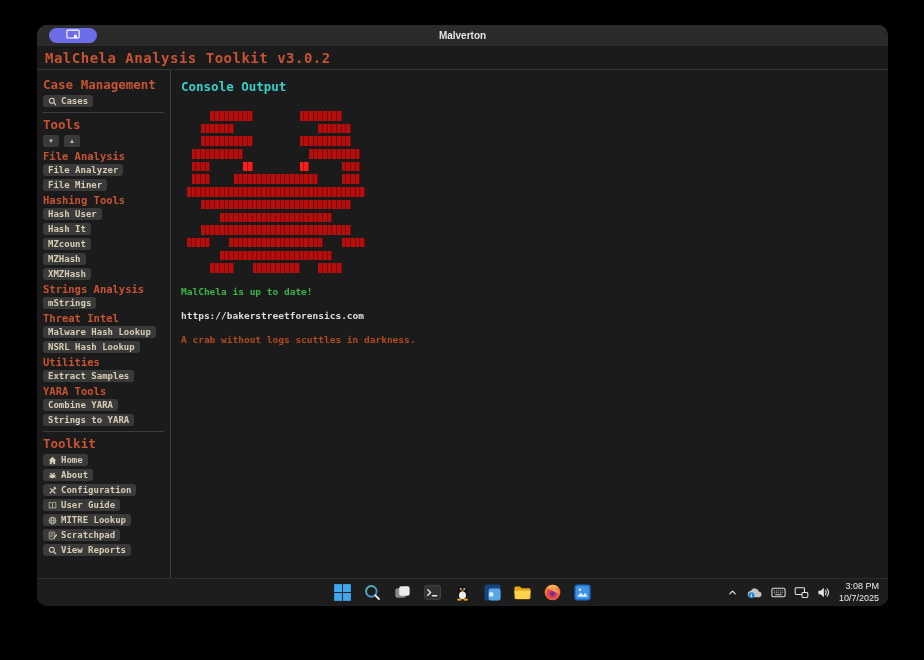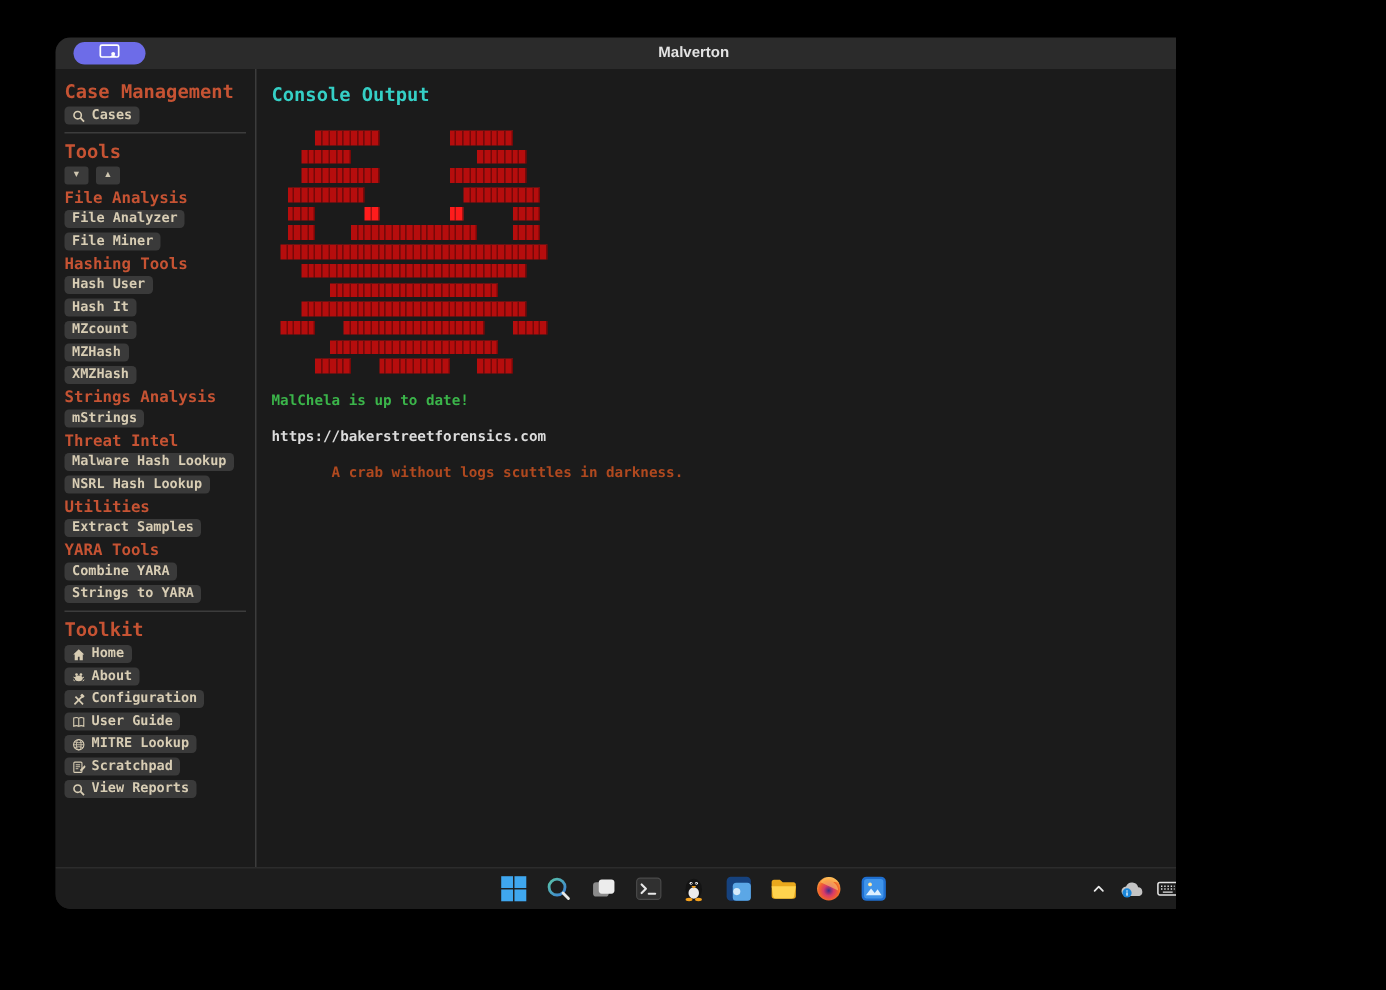--- a/index.html
+++ b/index.html
@@ -1,17 +1,17 @@
 <!DOCTYPE html>
 <html style="--accent: #c65333; --ctitle: #35d0c6; --okgreen: #3bb54a; --tagline: #b0491f; --pill: #6d6ce8;"><head>
 <meta charset="utf-8">
 <style>
   * { box-sizing: border-box; margin: 0; padding: 0; }
   html,body { background:#000; }
-  .stage { position:relative; width:784px; height:660px; background:#000; overflow:hidden;
+  .stage { position:relative; width:924px; height:660px; background:#000; overflow:hidden;
            font-family:"DejaVu Sans Mono", monospace; }
 
   
   .vmwin { position:absolute; left:37px; top:25px; width:851px; height:581px;
            background:#1e1e1e; border-radius:10px; overflow:hidden;
            display:flex; flex-direction:column; }
 
   .vmbar { height:21px; background:#2b2b2b; position:relative;
            display:flex; align-items:center; justify-content:center; flex:none; }
   .vmpill { position:absolute; left:12px; top:3px; width:48px; height:15px;
@@ -57,21 +57,21 @@
 
   
   .console { flex:1; padding:9px 10px; overflow:hidden; }
   .console-title { color:var(--ctitle,#35d0c6); font-size:12.5px; font-weight:bold; }
   .crab { display:grid; grid-template-columns:repeat(38,4.7px); grid-auto-rows:9.6px;
           row-gap:3.1px; margin:17px 0 0 6px; }
   .crab-cell.filled { box-shadow:inset -1px 0 0 rgba(0,0,0,.35); }
   .cline { font-size:9.5px; font-weight:bold; white-space:pre; }
   .cline.url { color:#dcdcdc; margin-top:13px; }
   .cline.ok  { color:var(--okgreen,#3bb54a); margin-top:13px; }
-  .cline.tag { color:var(--tagline,#b0491f); margin-top:13px;margin-left:40px; }
+  .cline.tag { color:var(--tagline,#b0491f); margin-top:13px; }
 
   
   .taskbar { height:28px; flex:none; background:#1d1d1d; border-top:1px solid #2c2c2c;
              position:relative; display:flex; align-items:center; justify-content:center; }
   .task-icons { display:flex; gap:9px; align-items:center; }
   .task-icon { width:21px; height:21px; display:flex; align-items:center; justify-content:center;
                cursor:pointer; }
   .task-icon svg { width:19px; height:19px; }
   .tray { position:absolute; right:9px; top:0; bottom:0; display:flex; align-items:center; gap:8px; }
   .tray-icon { display:flex; align-items:center; justify-content:center; cursor:pointer; }
@@ -90,20 +90,23 @@
           <span class="icon"><svg viewBox="0 0 16 12">
               <rect x="1" y="1" width="14" height="9" rx="1.2" fill="none" stroke="#fff" stroke-width="1.3"></rect>
               <circle cx="10.8" cy="7.6" r="1.5" fill="#fff"></circle>
               <path d="M8.4 10c.4-1 1.4-1.6 2.4-1.6s2 .6 2.4 1.6z" fill="#fff"></path>
             </svg></span>
         </button>
       <span class="vmtitle">Malverton</span>
     </div>
 
 
+    <div class="appheader">
+      <span>MalChela Analysis Toolkit v3.0.2</span>
+    </div>
 
     <div class="content">
       <aside class="sidebar" id="sidebar">
           <div class="sec-h lg">Case Management</div>
           <button class="side-btn">
             <span class="icon">
               <svg viewBox="0 0 11 11">
                 <circle cx="4.6" cy="4.6" r="3" fill="none" stroke="currentColor" stroke-width="1.3"></circle>
                 <line x1="6.9" y1="6.9" x2="9.8" y2="9.8" stroke="currentColor" stroke-width="1.5"></line>
               </svg>

